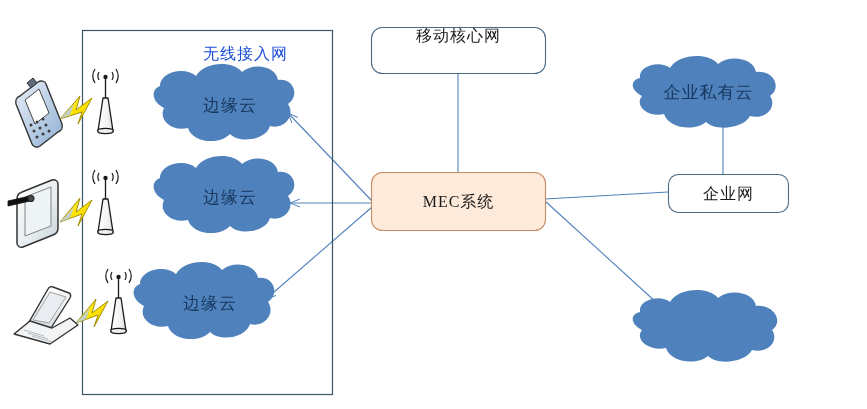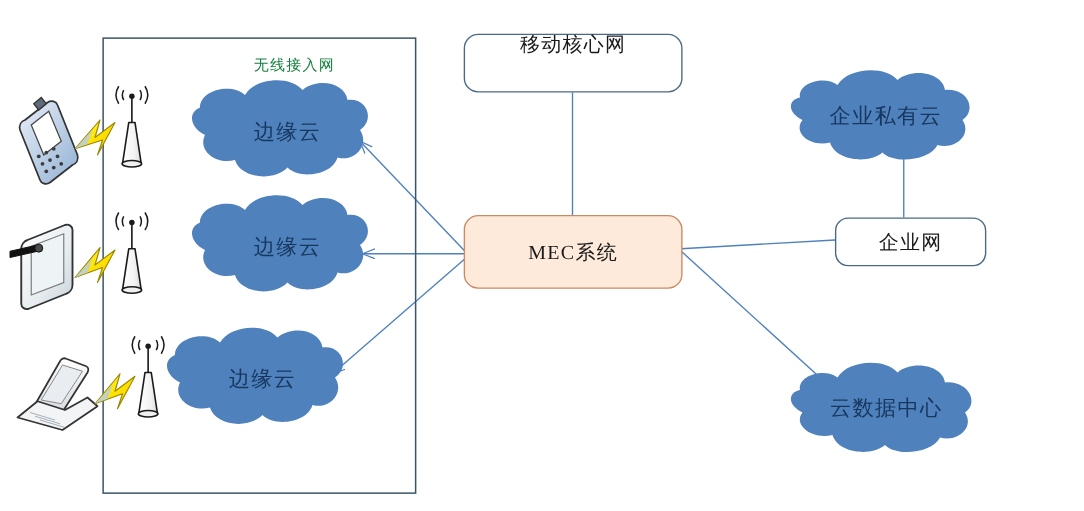--- a/index.html
+++ b/index.html
@@ -38,22 +38,22 @@
     font-size: 17px;
     letter-spacing: 1px;
   }
   .box-label {
     color: #1a1a1a;
     font-size: 16px;
     letter-spacing: 1px;
   }
   .ran-title {
     position: absolute;
-    color: #15803d;
-    font-size: 12px;
+    color: #1d4ed8;
+    font-size: 16px;
     letter-spacing: 1px;
     white-space: nowrap;
   }
   .watermark {
     position: absolute;
     right: 8px;
     bottom: 4px;
     color: #cfe0c0;
     font-size: 15px;
     font-family: "Liberation Sans", sans-serif;
@@ -299,16 +299,15 @@
   <div class="node-label cloud-label" style="left:140px; top:291px; width:140px; height:24px;">边缘云</div>
 
   <div class="node-label box-label" style="left:371px; top:24px; width:175px; height:24px;">移动核心网</div>
 
   <div class="node-label box-label" style="left:371px; top:190px; width:175px; height:24px;">MEC系统</div>
 
   <div class="node-label cloud-label" style="left:636px; top:80px; width:145px; height:24px;">企业私有云</div>
 
   <div class="node-label box-label" style="left:668px; top:182px; width:121px; height:24px;text-align:center;">企业网</div>
 
-  <div class="node-label cloud-label" style="left:634px; top:314px; width:150px; height:24px;">云数据中心</div>
 
 
 </div>
 
 </body></html>

